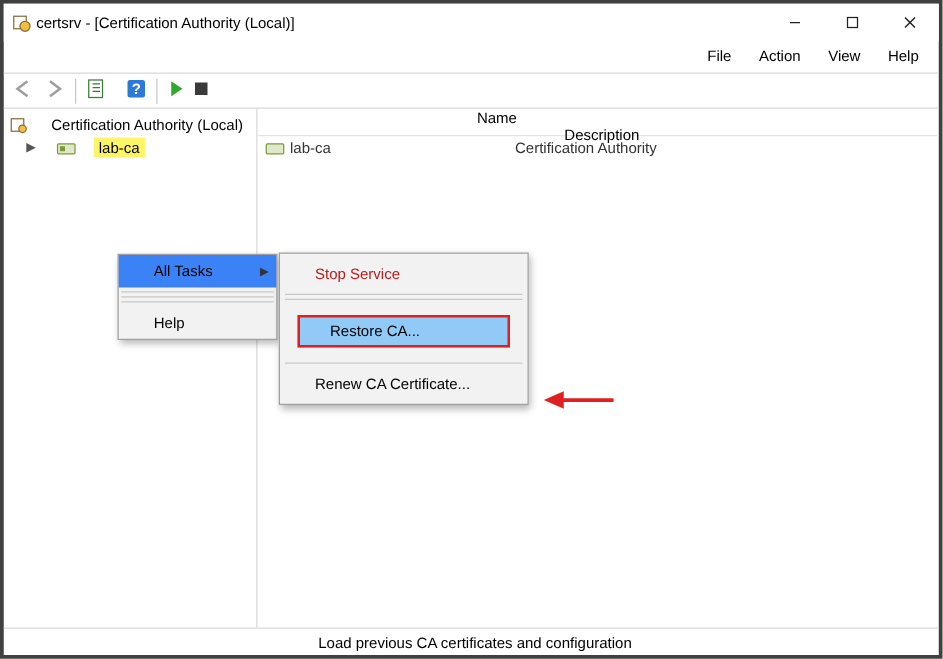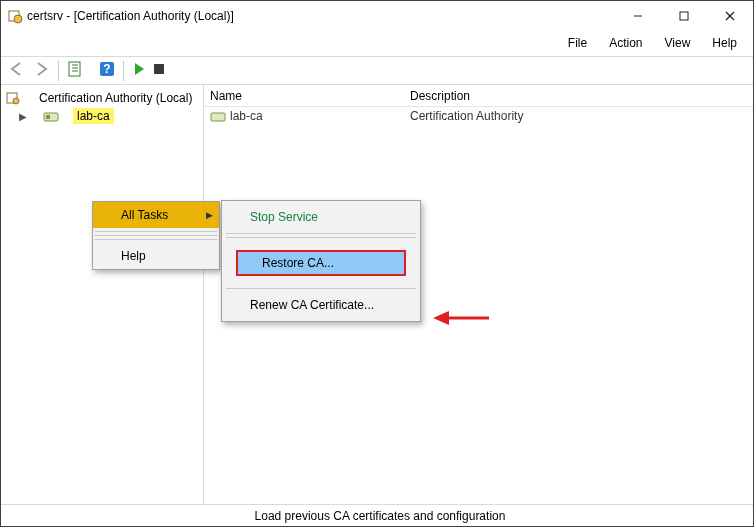--- a/index.html
+++ b/index.html
@@ -1,51 +1,51 @@
 <!DOCTYPE html>
 <html><head>
 <meta charset="utf-8">
 <style>
   * { box-sizing: border-box; font-family: "Segoe UI", Tahoma, sans-serif; font-size: 12px; }
   html, body { margin: 0; padding: 0; }
-  .window { width: 754px; height: 527px; border: 1px solid #404040; background: #fff; display: flex; flex-direction: column; position: relative; }
+  .window { width: 754px; height: 527px; border: 3px solid #404040; background: #fff; display: flex; flex-direction: column; position: relative; }
   .titlebar { height: 30px; display: flex; align-items: center; padding-left: 6px; background: #fff; }
   .titlebar .title { flex: 1; display: flex; align-items: center; gap: 4px; }
   .win-controls { display: flex; height: 100%; }
   .win-controls div { width: 46px; display: flex; align-items: center; justify-content: center; font-size: 14px; }
   .menubar { display: flex; gap: 2px; padding: 3px 6px 4px; justify-content: flex-end; }
   .menubar span { padding: 2px 10px; }
   .sep { height: 1px; background: #d9d9d9; width: 100%; }
   .toolbar { display: flex; align-items: center; padding: 3px 6px; gap: 4px; position: relative; }
   .toolbar .spacer { width: 6px; }
   .toolbar .divider { width: 1px; height: 20px; background: #c8c8c8; margin: 0 3px; }
   .body { flex: 1; display: flex; border-top: 1px solid #d9d9d9; position: relative; min-height: 0; }
   .tree { width: 203px; border-right: 1px solid #d9d9d9; padding-top: 4px; }
   .tree-row { display: flex; align-items: center; height: 18px; padding-left: 4px; gap: 14px; }
   .tree-row.level2 { padding-left: 18px; }
   .tree-row .caret { width: 10px; color: #555; font-size: 10px; }
   .tree-row .label { padding: 1px 4px; }
   .tree-row.selected .label { background: #fff566; }
   .list { flex: 1; position: relative; }
-  .list-header { display: flex; height: 22px; align-items: center; border-bottom: 1px solid #e5e5e5; padding-left: 6px; }
+  .list-header { display: flex; height: 22px; align-items: center; border-bottom: 1px solid #e5e5e5; padding-left: 6px; flex-direction: column; }
   .list-header .col-name { width: 200px; }
   .list-row { display: flex; align-items: center; padding-left: 6px; height: 18px; color: #333; }
   .list-row .col-name { width: 200px; display: flex; align-items: center; gap: 4px; }
   .status { height: 22px; border-top: 1px solid #d9d9d9; display: flex; align-items: center; padding-left: 6px; justify-content: center; }
   
   .ctx { position: absolute; background: #f2f2f2; border: 1px solid #a0a0a0; box-shadow: 2px 3px 6px rgba(0,0,0,.3); }
   .ctx-row { height: 26px; display: flex; align-items: center; padding-left: 28px; padding-right: 18px; position: relative; }
-  .ctx-row.hover { background: #eab308; }
+  .ctx-row.hover { background: #3b82f6; }
   .ctx-row .arrow { position: absolute; right: 6px; font-size: 9px; color: #333; }
   .ctx-sep { height: 1px; background: #c8c8c8; margin: 3px 2px; }
   .ctx1 { left: 91px; top: 116px; width: 128px; }
   .ctx2 { left: 220px; top: 115px; width: 200px; padding: 3px 2px; }
   .ctx2 .ctx-row { padding-left: 26px; }
   .ctx2 .highlight { background: #91c9f7; border: 2px solid #e02020; height: 26px; margin: 12px; display: flex; align-items: center; padding-left: 24px; }
-  .disabled { color: #15803d; }
+  .disabled { color: #b91c1c; }
   
   .red-arrow { position: absolute; left: 432px; top: 223px; width: 56px; height: 20px; }
   .red-arrow svg { width: 100%; height: 100%; }
   
   .ico { display: inline-block; width: 16px; height: 16px; }
   .ico-cert svg, .ico-ca svg, .ico-item svg { width: 16px; height: 16px; }
 </style>
 </head>
 <body>
 

